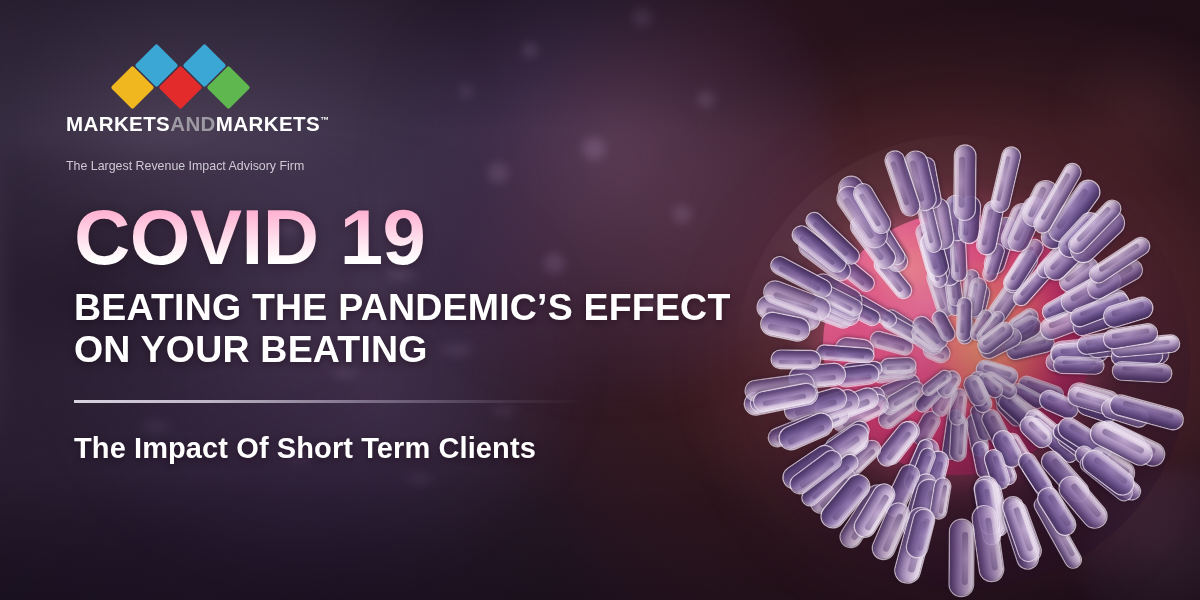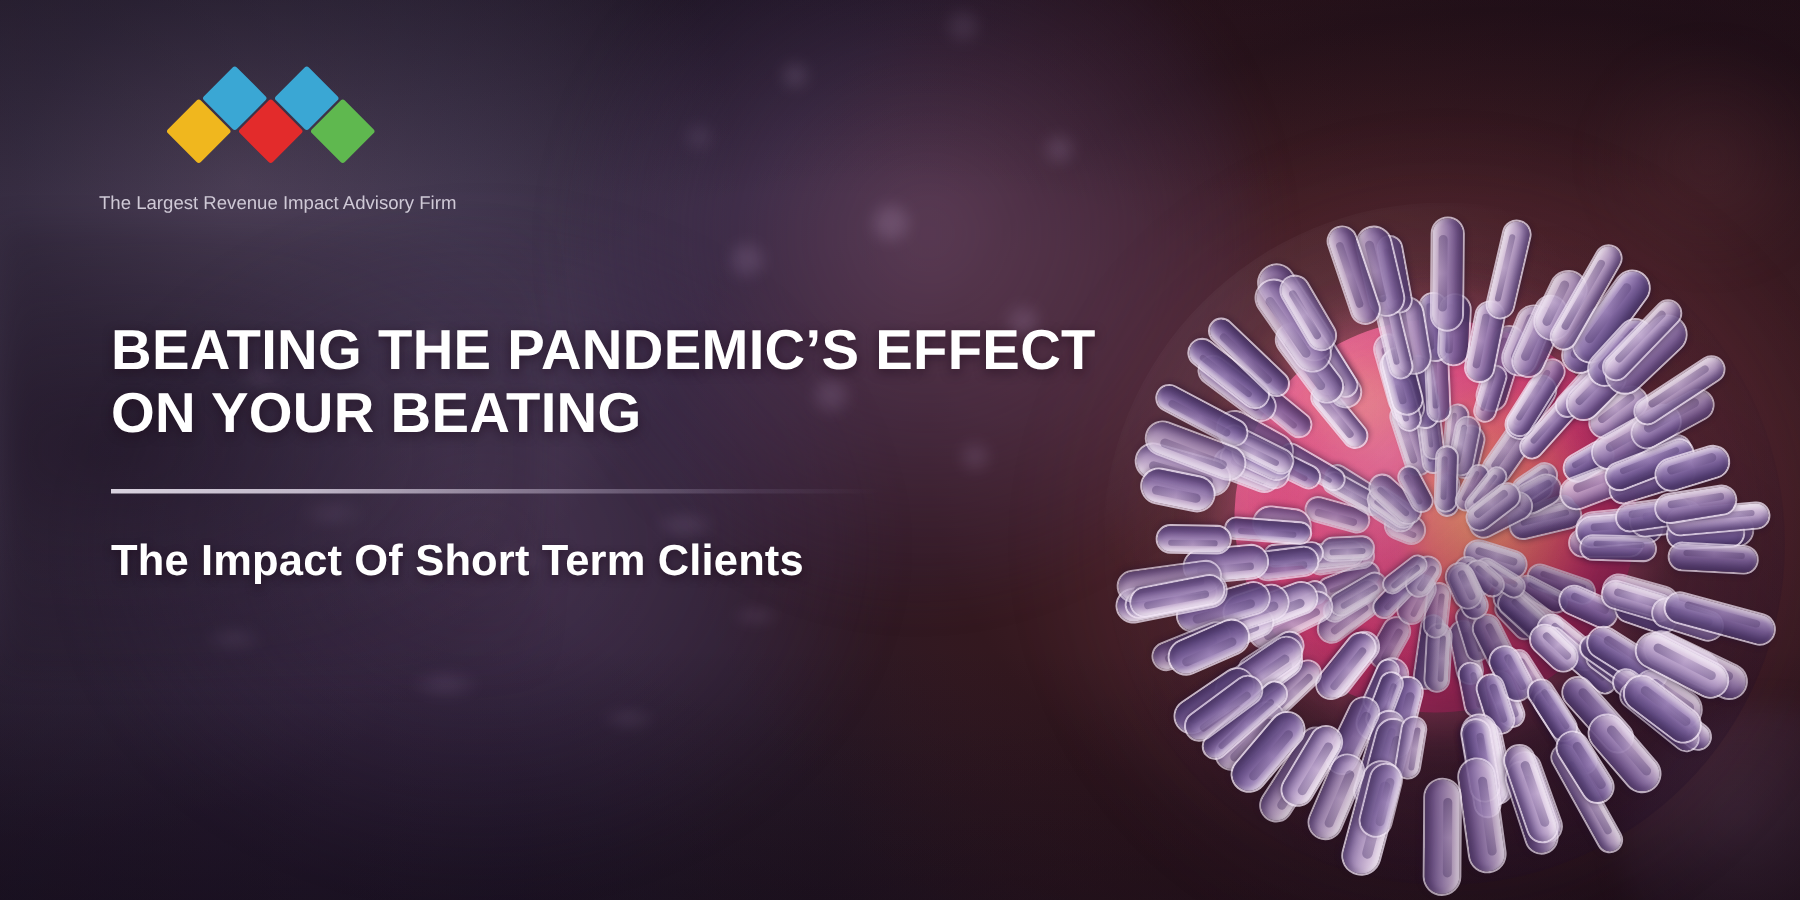--- a/index.html
+++ b/index.html
@@ -531,24 +531,26 @@
   </div>
 
   <div class="logo">
     <div class="diamonds">
       <span class="dia d1" style="background: rgb(240, 183, 30);"></span>
       <span class="dia d2" style="background: rgb(58, 167, 212);"></span>
       <span class="dia d3" style="background: rgb(227, 43, 43);"></span>
       <span class="dia d4" style="background: rgb(58, 167, 212);"></span>
       <span class="dia d5" style="background: rgb(95, 184, 79);"></span>
     </div>
+    <div class="logo-word"><span>MARKETS</span><span class="and">AND</span><span>MARKETS</span><span class="tm">™</span></div>
     <div class="logo-tag">The Largest Revenue Impact Advisory Firm</div>
   </div>
 
   <div class="copy">
+    <h1 class="title">COVID 19</h1>
     <div class="subtitle">
       <span class="line">BEATING THE PANDEMIC’S</span>
       <span class="line">EFFECT ON YOUR BEATING</span>
     </div>
     <div class="divider"></div>
     <div class="body-copy">
       <span class="line">The Impact Of Short Term Clients</span>
     </div>
   </div>
 

